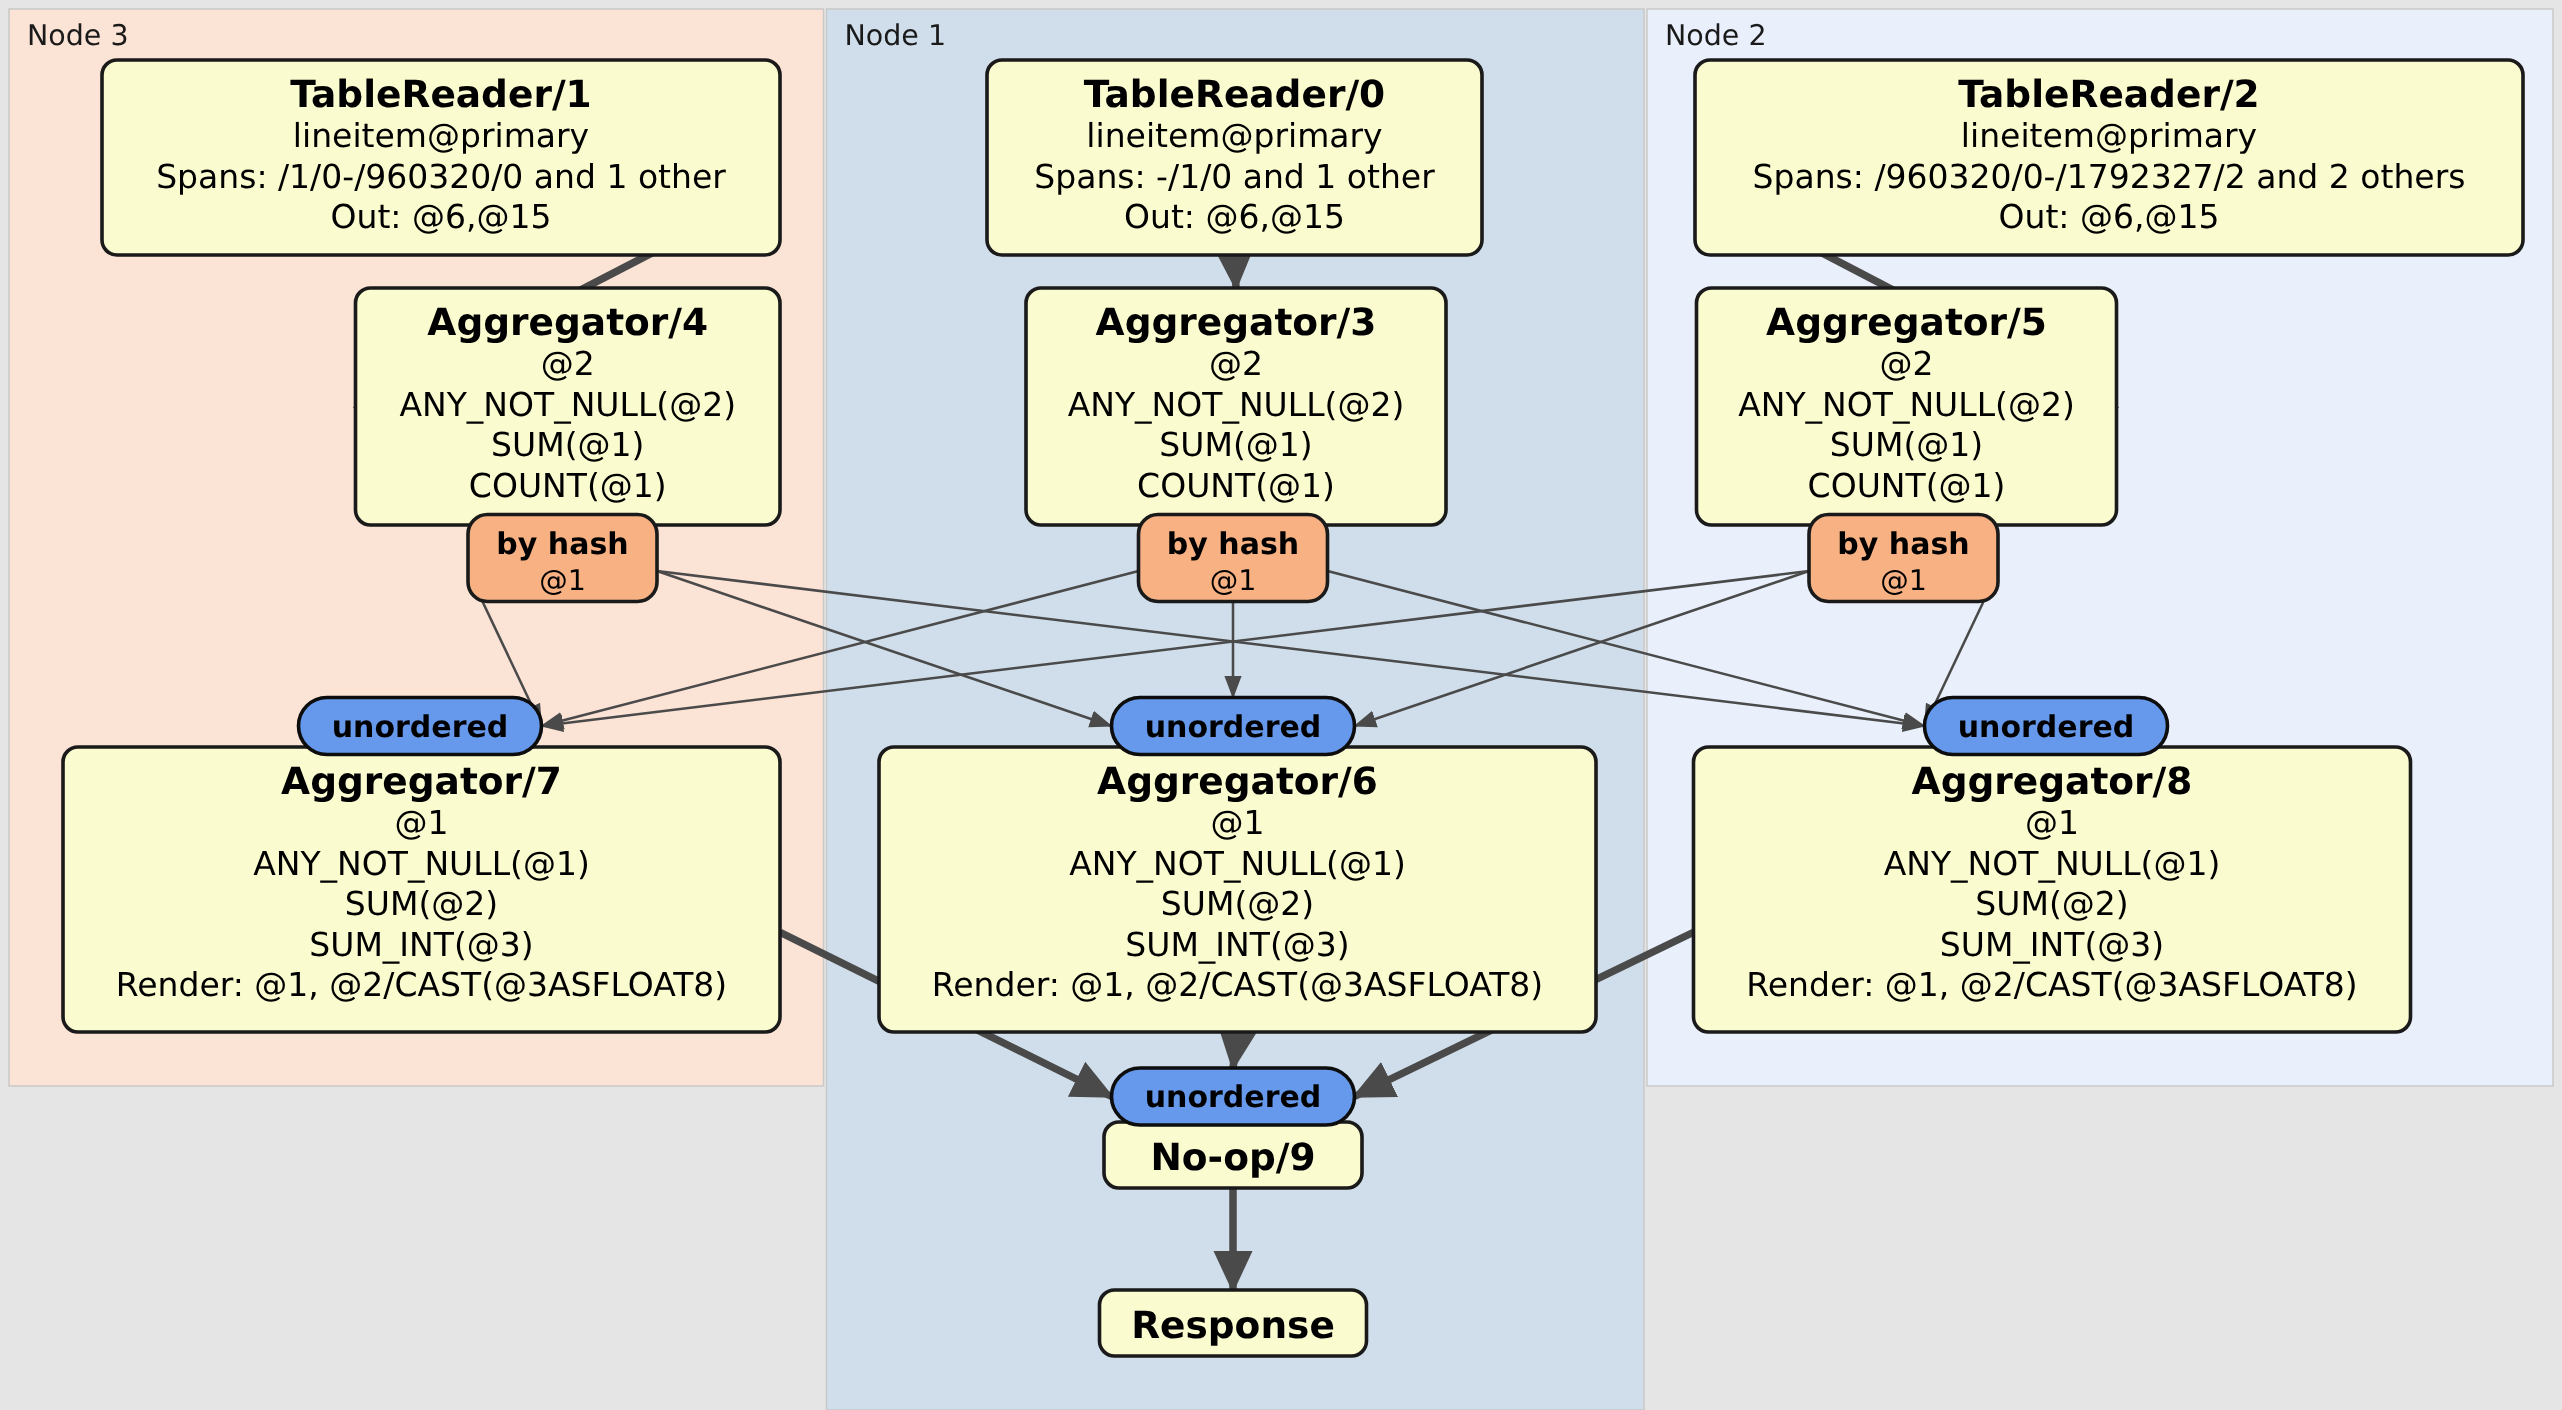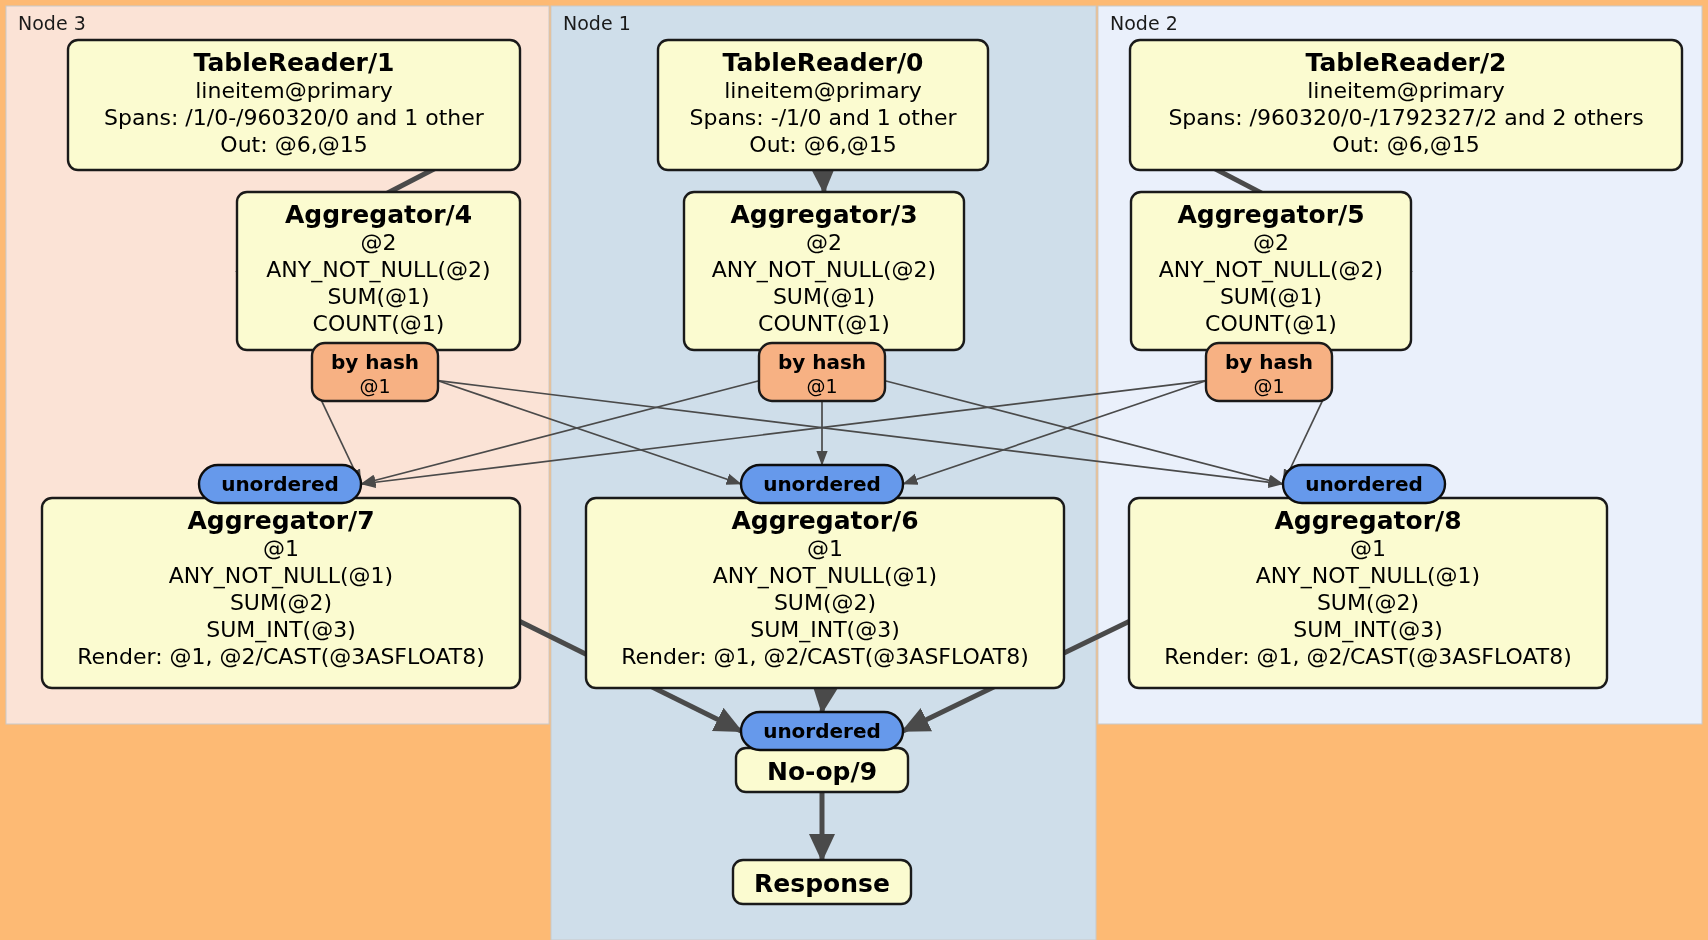--- a/index.html
+++ b/index.html
@@ -7,21 +7,21 @@
     padding: 0;
     background: #ffffff;
   }
   body {
     font-family: "DejaVu Sans", sans-serif;
   }
   #stage {
     position: relative;
     width: 1708px;
     height: 940px;
-    background: #fdba74;
+    background: #e5e5e5;
     overflow: hidden;
   }
   #stage svg {
     position: absolute;
     left: 0;
     top: 0;
   }
   .node-panel-label {
     font-family: "DejaVu Sans", sans-serif;
     font-size: 19px;

